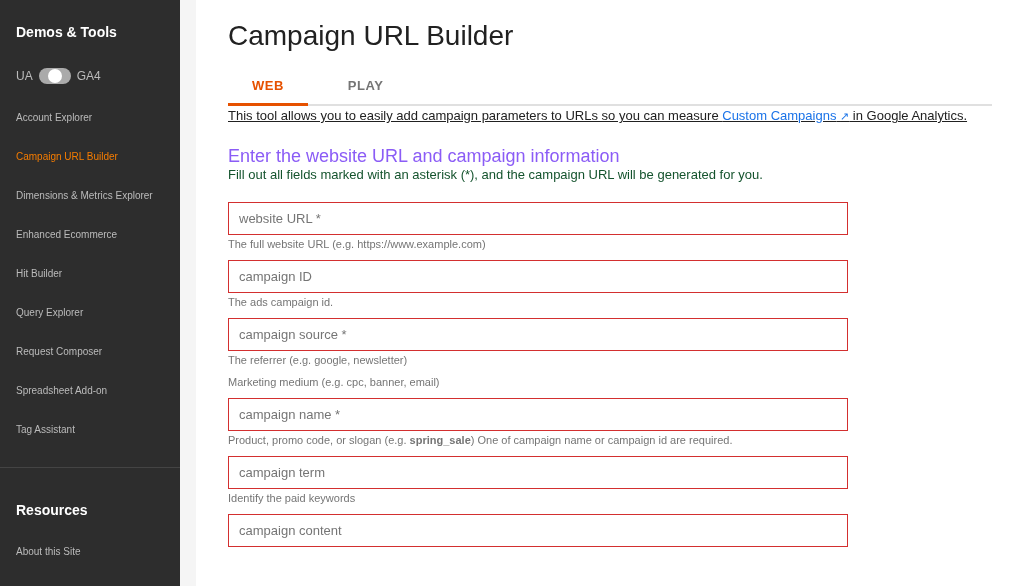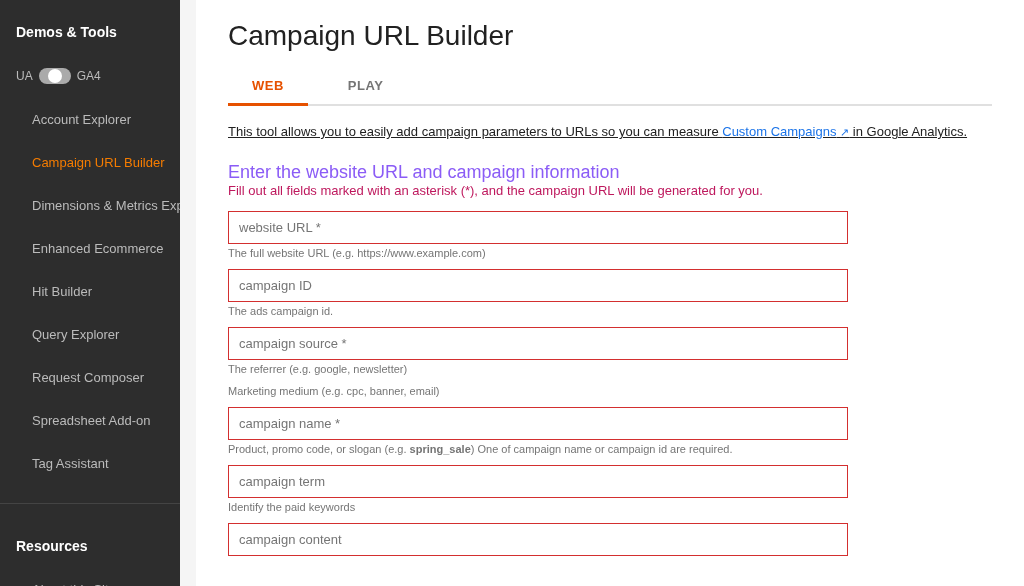--- a/index.html
+++ b/index.html
@@ -17,22 +17,22 @@
       height: 586px;
       overflow-y: auto;
     }
     .sidebar-section-title {
       color: #fff;
       font-size: 14px;
       font-weight: bold;
       padding: 8px 16px 6px 16px;
     }
     .sidebar-item {
-      padding: 6px 32px;
-      font-size: 13px;
+      padding: 6px 16px;
+      font-size: 10px;
       color: #bbb;
       cursor: pointer;
       white-space: nowrap;
     }
     .sidebar-item.active { color: #f57c00; }
 
     .toggle-row {
       display: flex;
       align-items: center;
       padding: 6px 16px;
@@ -79,21 +79,20 @@
       font-size: 28px;
       font-weight: 400;
       color: #212121;
       margin-bottom: 16px;
     }
 
     
     .tabs {
       display: flex;
       border-bottom: 2px solid #e0e0e0;
-      margin-bottom: 16px;
       align-items: flex-end;
     }
     .tab {
       padding: 10px 24px;
       font-size: 13px;
       font-weight: bold;
       color: #757575;
       cursor: pointer;
       letter-spacing: 0.5px;
       border-bottom: 3px solid transparent;
@@ -120,22 +119,22 @@
       color: #1a73e8;
     }
 
     .section-heading {
       font-size: 18px;
       font-weight: 400;
       color: #8b5cf6;
     }
     .section-subtext {
       font-size: 13px;
-      color: #be185d;
-      margin-bottom: 13px;
+      color: #14532d;
+      margin-bottom: 20px;
     }
 
     .field-group {
       margin-bottom: 10px;
     }
     .field-input {
       width: 100%;
       border: 1.5px solid #d32f2f;
       padding: 8px 10px;
       font-size: 13px;

